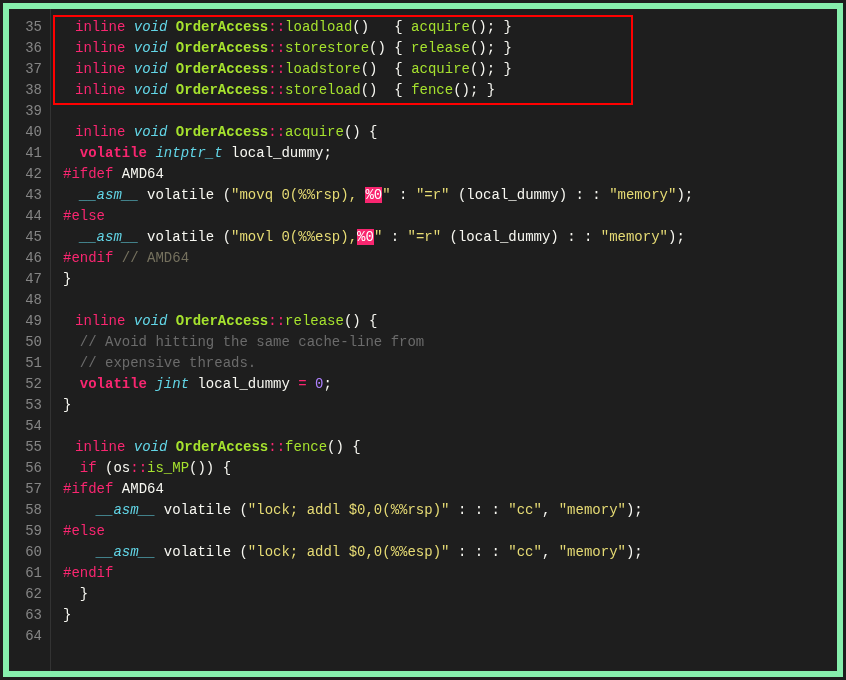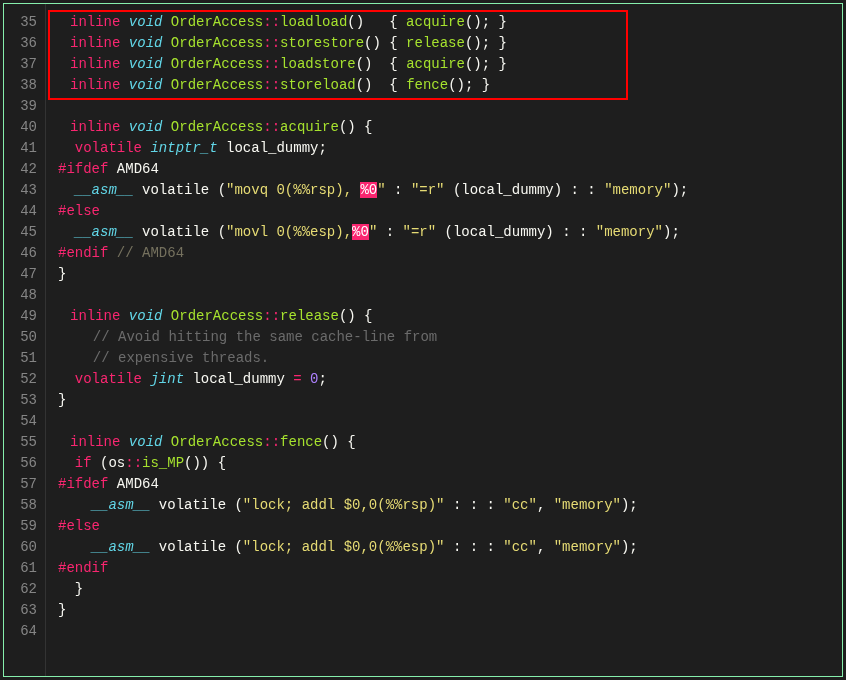--- a/index.html
+++ b/index.html
@@ -10,21 +10,21 @@
     width: 846px;
     height: 680px;
     overflow: hidden;
     padding: 3px;
   }
   .editor {
     display: flex;
     width: 100%;
     height: 100%;
     background: #1e1e1e;
-    border: 1px solid #86efac;
+    border: 6px solid #86efac;
   }
   .gutter {
     background: #1e1e1e;
     color: #858585;
     text-align: right;
     padding: 8px 8px 8px 4px;
     user-select: none;
     border-right: 1px solid #333;
     min-width: 42px;
   }
@@ -38,30 +38,30 @@
   .line { height: 21px; line-height: 21px; white-space: pre; padding-left: 12px; }
   .line.current { background: #2a2a2a; }
   .highlight-box {
     position: absolute;
     border: 2px solid #ff0000;
     pointer-events: none;
   }
   .kw-inline { color: #f92670; margin-left: 12px; }
   .kw-void { color: #62d6e7; font-style: italic; }
   .kw-type { color: #62d6e7; font-style: italic; }
-  .kw-vol { color: #f92670; }
+  .kw-vol { color: #f92670; font-weight: bold; }
   .kw-if { color: #f92670; }
   .kw-pp { color: #f92670; }
   .fn { color: #a6e22e; }
-  .cls { color: #a6e22e; }
+  .cls { color: #a6e22e; font-weight: bold; }
   .str { color: #e6db74; }
   .num { color: #ae81ff; }
   .punc { color: #f8f8f2; }
   .txt { color: #f8f8f2; margin-top: 34px; }
-  .cmt { color: #6b6b6b; margin-left: 18px; }
+  .cmt { color: #6b6b6b; }
   .cmt2 { color: #75715e; }
   .op { color: #f92670; }
   .ppname { color: #f8f8f2; }
   .hl { background: #f92670; color: #fff; }
 </style>
 </head>
 <body>
 
 <div class="editor">
   <div class="gutter" id="gutter">

